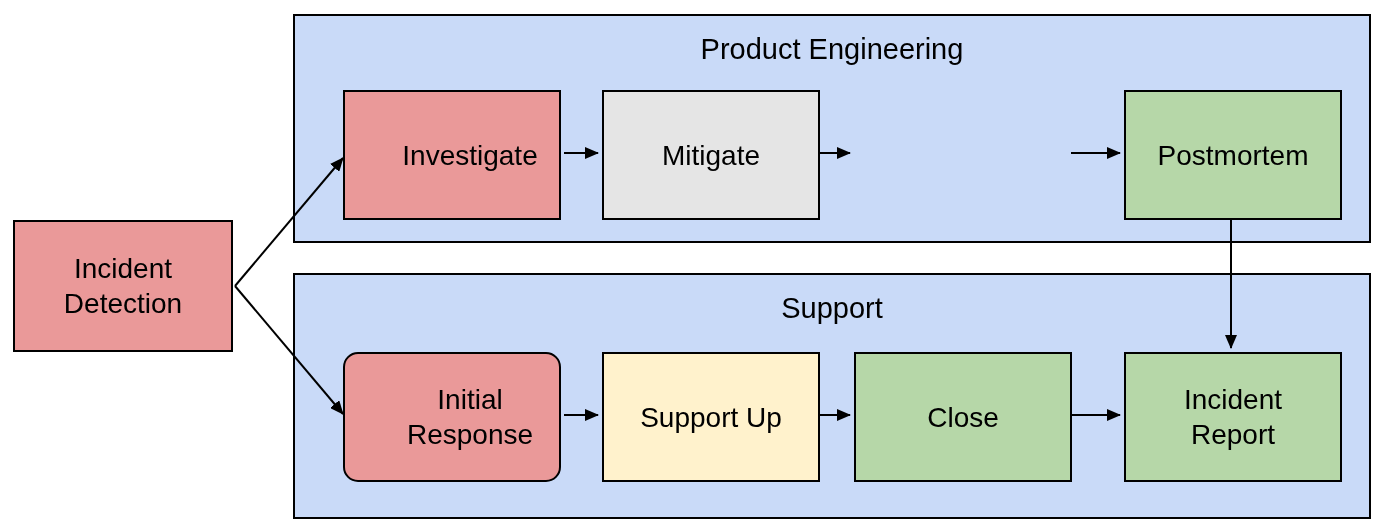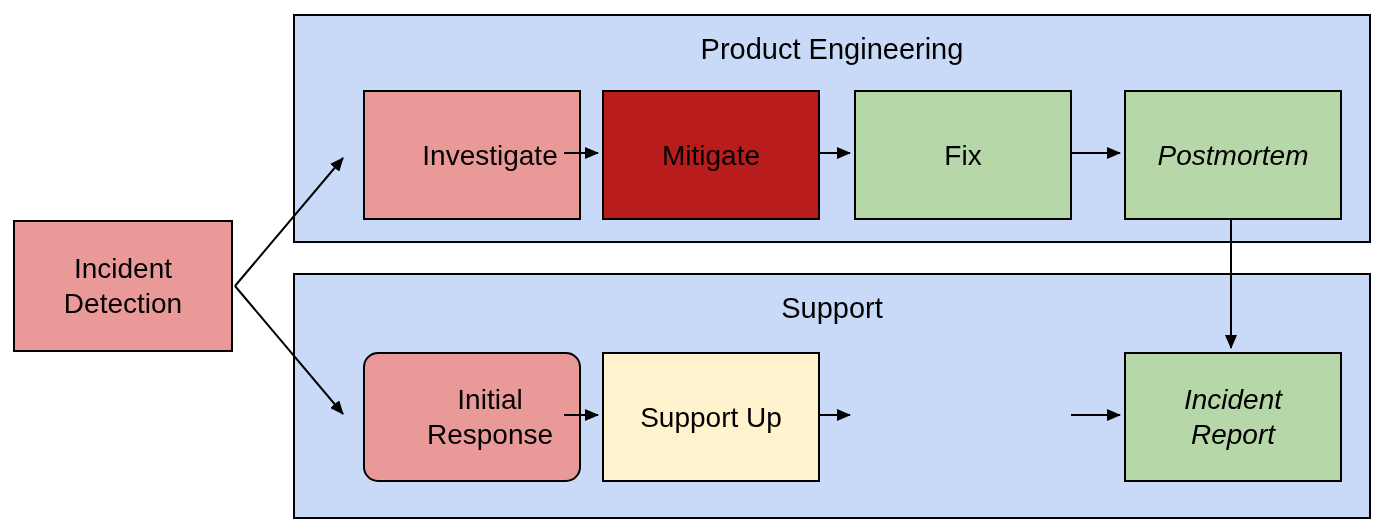--- a/index.html
+++ b/index.html
@@ -37,24 +37,24 @@
     font-size: 28px;
     line-height: 1.25;
   }
   .node-label { white-space: pre-line; }
   #lane-pe  { left: 293px; top: 14px;  width: 1078px; height: 229px; }
   #lane-sup { left: 293px; top: 273px; width: 1078px; height: 246px; }
   #node-incident-detection { left: 13px; top: 220px; width: 220px; height: 132px; }
   
   .step { top: 74px; width: 218px; height: 130px; }
   #lane-sup .step { top: 77px; }
-  .step-0 { left: 68px; padding-left: 36px; }
+  .step-0 { left: 48px; padding-left: 36px; }
   .step-1 { left: 307px; }
   .step-2 { left: 559px; }
-  .step-3 { left: 829px; font-style: italic; }
+  .step-3 { left: 829px; }
   .edges-overlay {
     position: absolute;
     left: 0; top: 0;
     width: 1386px; height: 526px;
     pointer-events: none;
   }
   .edge { stroke: #000000; stroke-width: 2; fill: none; }
 </style>
 </head>
 <body>
@@ -64,39 +64,39 @@
   <div class="node" id="node-incident-detection" style="background-color: rgb(234, 153, 153);">
     <span class="node-label">Incident
 Detection</span>
   </div>
 
   <div class="lane" id="lane-pe" style="background-color: rgb(201, 218, 248);">
     <div class="lane-title">Product Engineering</div>
     <div class="node step step-0" style="background-color: rgb(234, 153, 153);">
       <span class="node-label">Investigate</span>
     </div>
-    <div class="node step step-1" style="background-color: #b91c1c;">
+    <div class="node step step-1" style="background-color: #e5e5e5;">
       <span class="node-label">Mitigate</span>
-    </div>
-    <div class="node step step-2" style="background-color: rgb(182, 215, 168);">
-      <span class="node-label">Fix</span>
     </div>
     <div class="node step step-3" style="background-color: rgb(182, 215, 168);">
       <span class="node-label">Postmortem</span>
     </div>
   </div>
 
   <div class="lane" id="lane-sup" style="background-color: rgb(201, 218, 248);">
     <div class="lane-title">Support</div>
     <div class="node step step-0" style="background-color: rgb(234, 153, 153); border-radius: 15px;">
       <span class="node-label">Initial
 Response</span>
     </div>
     <div class="node step step-1" style="background-color: rgb(255, 242, 204);">
       <span class="node-label">Support Up</span>
+    </div>
+    <div class="node step step-2" style="background-color: rgb(182, 215, 168);">
+      <span class="node-label">Close</span>
     </div>
     <div class="node step step-3" style="background-color: rgb(182, 215, 168);">
       <span class="node-label">Incident
 Report</span>
     </div>
   </div>
 
   <svg class="edges-overlay" width="1386" height="526" viewBox="0 0 1386 526" xmlns="http://www.w3.org/2000/svg">
     <defs>
       <marker id="arrowhead" markerUnits="userSpaceOnUse" markerWidth="14" markerHeight="12" refX="13" refY="6" orient="auto">

